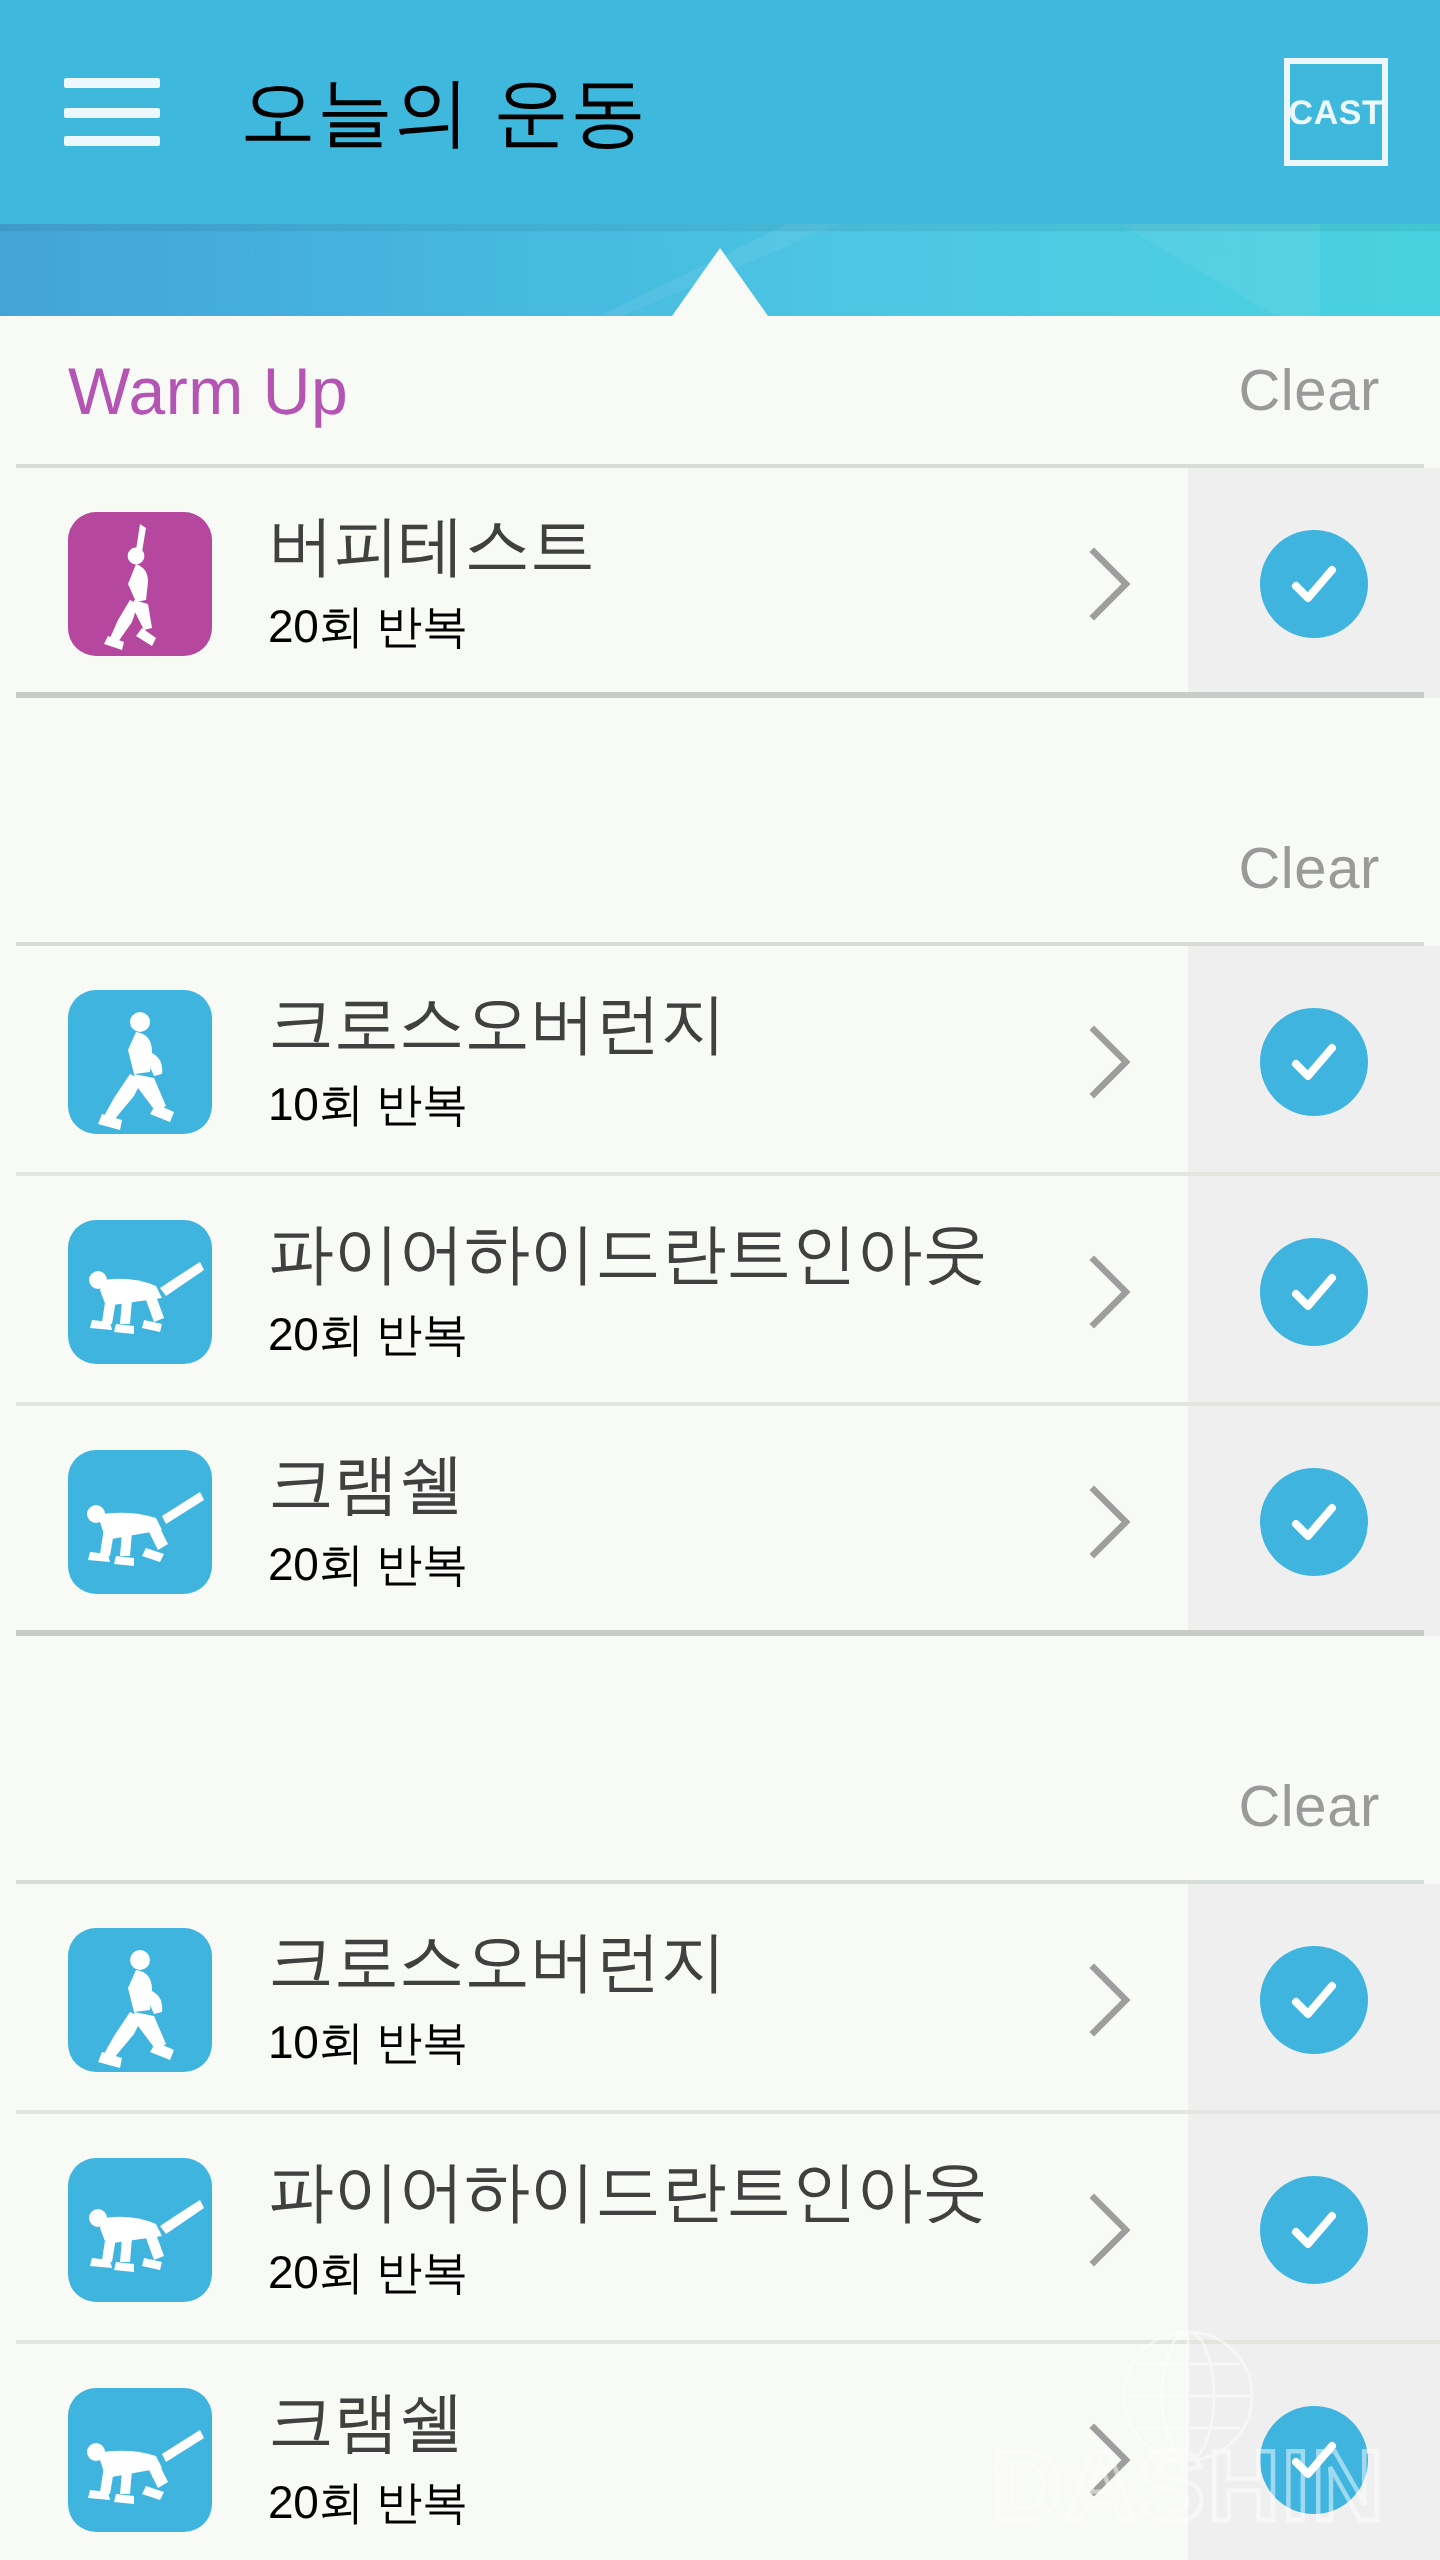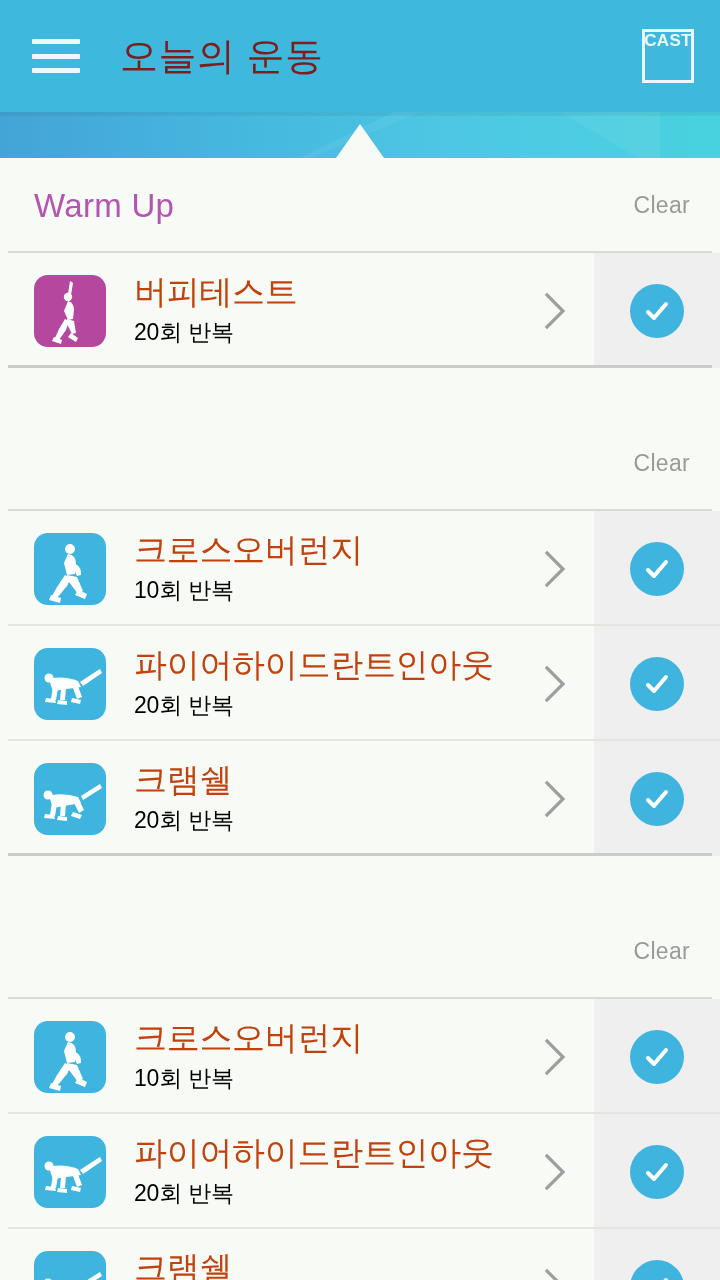--- a/index.html
+++ b/index.html
@@ -21,31 +21,31 @@
     padding:0 26px 0 32px;
   }
   .hamburger {
     width:48px; height:34px;
     display:flex; flex-direction:column; justify-content:space-between;
     cursor:pointer; flex:0 0 auto;
   }
   .hamburger span { display:block; height:5px; background:#ecf8fb; border-radius:1px; }
   .appbar-title {
     margin-left:40px;
-    color:#7f1d1d;
+    color:#000000;
     font-size:38px;
     letter-spacing:0.5px;
     white-space:nowrap;
     font-weight:400;
   }
   .cast-btn {
     margin-left:auto;
     width:52px; height:54px;
     border:3px solid #ecf8fb;
-    display:flex; align-items:flex-start; justify-content:center;
+    display:flex; align-items:center; justify-content:center;
     cursor:pointer;
   }
   .cast-btn span {
     color:#ecf8fb;
     font-size:17px;
     font-weight:700;
     letter-spacing:0.3px;
     line-height:1;
   }
 
@@ -74,32 +74,32 @@
   }
 
   
   .content { position:relative; }
 
   .section { position:relative; }
   .section-gap { height:48px; }
 
   .section-head {
     position:relative;
-    height:95px;
+    height:76px;
     display:flex;
     align-items:center;
     padding:0 30px 0 34px;
   }
   .section-title { font-size:33px; letter-spacing:0.3px; }
   .section-title.warm { color:#b455b4; }
   .section-title.circuit { color:#4ebfe0; }
   .clear-btn {
     margin-left:auto;
     color:#9a9a9a;
-    font-size:23px;
+    font-size:29px;
     letter-spacing:0.3px;
     cursor:pointer;
   }
   .head-rule {
     position:absolute; left:8px; right:8px; bottom:0;
     height:2px; background:#d8dcd6;
   }
 
   
   .row {
@@ -123,21 +123,21 @@
     flex:0 0 auto;
     position:relative;
     overflow:hidden;
   }
   .thumb svg { position:absolute; inset:0; width:100%; height:100%; }
   .thumb.purple { background:#b5479f; }
   .thumb.blue { background:#3fb4df; }
 
   .row-text { margin-left:28px; display:flex; flex-direction:column; justify-content:center; }
   .row-title {
-    color:#c2410c;
+    color:#404040;
     font-size:33px;
     line-height:1.15;
     letter-spacing:-0.3px;
     white-space:nowrap;
   }
   .row-sub {
     color:#000000;
     font-size:23px;
     margin-top:7px;
     letter-spacing:-0.2px;
@@ -481,14 +481,27 @@
               <svg viewBox="0 0 32 32">
                 <polyline points="7,17 13,23 25,9" fill="none" stroke="#ffffff" stroke-width="4" stroke-linecap="round" stroke-linejoin="round"></polyline>
               </svg>
             </div>
         </div>
 
       </div>
       </div>
     </div>
 
+  <div class="watermark">
+    <svg viewBox="0 0 236 108" xmlns="http://www.w3.org/2000/svg">
+      <g fill="none" stroke="#ffffff" stroke-width="1.4" opacity="0.85">
+        <circle cx="118" cy="34" r="32"></circle>
+        <ellipse cx="118" cy="34" rx="13" ry="32"></ellipse>
+        <path d="M86 34 H150"></path>
+        <path d="M92 18 H144"></path>
+        <path d="M92 50 H144"></path>
+        <path d="M118 2 V66"></path>
+      </g>
+      <text x="118" y="96" text-anchor="middle" font-family="'Liberation Sans', sans-serif" font-size="50" font-weight="700" letter-spacing="1" fill="none" stroke="#ffffff" stroke-width="2.2" opacity="0.9" id="wm-text">DASHIN</text>
+    </svg>
+  </div>
 
 </div>
 
 </body></html>

